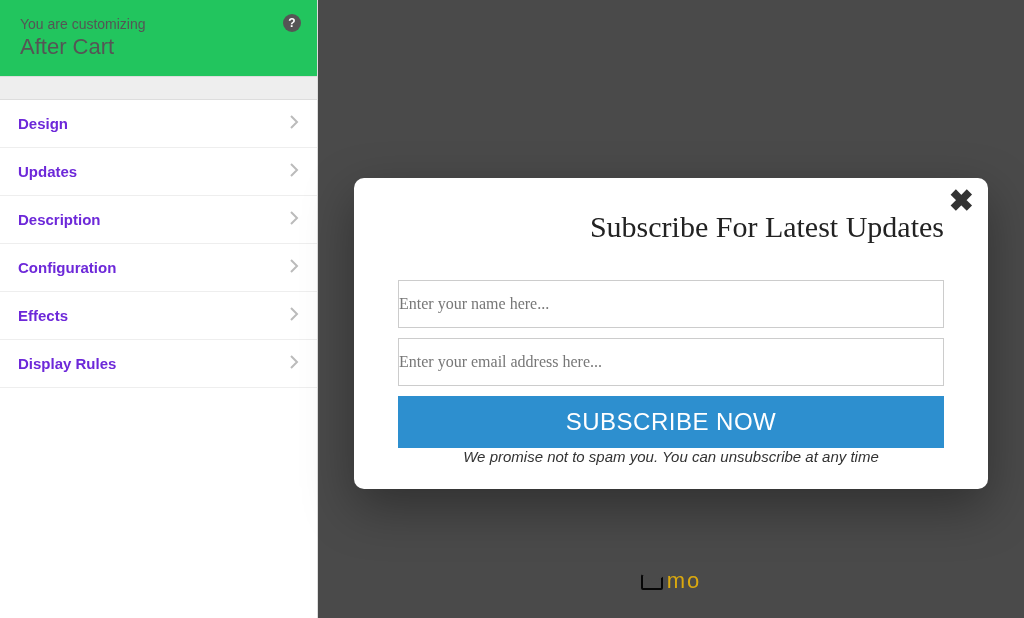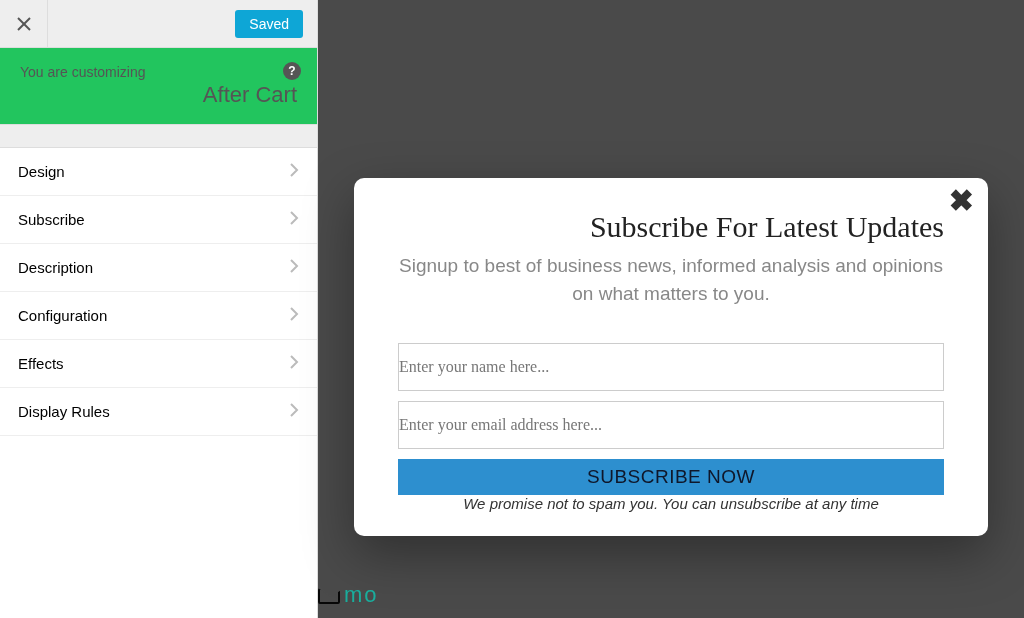--- a/index.html
+++ b/index.html
@@ -9,85 +9,74 @@
   
   .sidebar { width: 318px; height: 100%; background: #fff; display: flex; flex-direction: column; border-right: 1px solid #ddd; }
   .sidebar-top { height: 48px; background: #eee; display: flex; align-items: center; border-bottom: 1px solid #ddd; }
   .close-box { width: 48px; height: 48px; display: flex; align-items: center; justify-content: center; border-right: 1px solid #ddd; cursor: pointer; }
   .close-box svg { width: 14px; height: 14px; }
   .saved-wrap { flex: 1; display: flex; justify-content: flex-end; padding-right: 14px; }
   .saved-btn { background: #0ea6d6; color: #fff; border: none; border-radius: 3px; padding: 6px 14px; font-size: 14px; cursor: default; }
 
   .customizing { padding: 16px 20px; position: relative; background: #22c55e; }
   .customizing .line1 { font-size: 14px; color: #555; font-weight: 300; }
-  .customizing .line2 { font-size: 22px; color: #555; font-weight: 300; margin-top: 2px; text-align: right; }
+  .customizing .line2 { font-size: 22px; color: #555; font-weight: 300; margin-top: 2px; }
   .help-icon { position: absolute; right: 16px; top: 14px; width: 18px; height: 18px; border-radius: 50%; background: #555; color: #fff; font-size: 12px; font-weight: bold; display: flex; align-items: center; justify-content: center; cursor: pointer; }
 
   .section-gap { height: 24px; background: #eee; border-top: 1px solid #ddd; border-bottom: 1px solid #ddd; }
 
   .menu { list-style: none; }
   .menu li { border-bottom: 1px solid #eee; }
-  .menu a { display: flex; align-items: center; justify-content: space-between; padding: 14px 18px; text-decoration: none; color: #000000; font-size: 15px; font-weight: 400; cursor: pointer; gap: 28px; }
+  .menu a { display: flex; align-items: center; justify-content: space-between; padding: 14px 18px; text-decoration: none; color: #6d28d9; font-size: 15px; font-weight: 700; cursor: pointer; gap: 28px; }
   .chev { color: #bbb; }
   .chev svg { width: 10px; height: 16px; }
 
   
   .preview { flex: 1; position: relative; }
   .modal { position: absolute; left: 36px; right: 36px; top: 178px; background: #fff; border-radius: 10px; box-shadow: 0 18px 50px rgba(0,0,0,.35); padding: 32px 44px 24px; }
   .modal-close { position: absolute; top: 8px; right: 14px; font-size: 30px; color: #333; cursor: pointer; font-weight: bold; line-height: 1; }
   .modal h2 { text-align: right; font-family: "Brush Script MT", cursive; font-size: 30px; color: #222; font-weight: 500; }
   .modal .sub { text-align: center; color: #888; font-size: 19px; line-height: 1.45; font-weight: 300; margin-top: 8px; }
   .form { margin-top: 36px; }
   .form input[type=text] { width: 100%; height: 48px; border: 1px solid #ccc; text-align: left; font-size: 16px; color: #555; margin-bottom: 10px; font-family: Georgia, serif; }
   .form input::placeholder { color: #777; }
-  .subscribe-btn { width: 100%; height: 36px; background: #2d8fcf; color: #0f172a; border: none; font-size: 19px; letter-spacing: .5px; cursor: pointer; }
+  .subscribe-btn { width: 100%; height: 52px; background: #2d8fcf; color: #ffffff; border: none; font-size: 24px; letter-spacing: .5px; cursor: pointer; }
   .promise { text-align: center; font-style: italic; font-size: 15px; color: #333; }
 
-  .mo-logo { position: absolute; left: 0; right: 0; bottom: 10px; text-align: left; color: #14b8a6; font-size: 22px; letter-spacing: 2px; opacity: .9; }
+  .mo-logo { position: absolute; left: 0; right: 0; bottom: 24px; text-align: center; color: #eab308; font-size: 22px; letter-spacing: 2px; opacity: .9; }
   .mo-logo .env { display: inline-block; width: 22px; height: 16px; border: 2px solid #000; border-radius: 2px; position: relative; vertical-align: -2px; margin-right: 4px; }
   .mo-logo .env::after { content: ""; position: absolute; left: 0; right: 0; top: 0; height: 8px; border-left: 11px solid transparent; border-right: 11px solid transparent; border-top: 8px solid #000; opacity: .0; }
   .mo-logo .env .flap { position: absolute; left: -2px; right: -2px; top: -2px; height: 0; border-left: 13px solid transparent; border-right: 13px solid transparent; border-top: 9px solid #4a4a4a; }
 </style>
 </head>
 <body>
 
 <div class="sidebar">
 
-  <div class="sidebar-top">
-    <div class="close-box">
-      <svg viewBox="0 0 14 14">
-          <line x1="1" y1="1" x2="13" y2="13" stroke="#555" stroke-width="2"></line>
-          <line x1="13" y1="1" x2="1" y2="13" stroke="#555" stroke-width="2"></line>
-        </svg>
-    </div>
-    <div class="saved-wrap">
-      <button class="saved-btn">Saved</button>
-    </div>
-  </div>
 
   <div class="customizing">
     <div class="line1">You are customizing</div>
     <div class="line2">After Cart</div>
     <div class="help-icon">?</div>
   </div>
 
   <div class="section-gap"></div>
 
   <ul class="menu">
     <li>
         <a>
           <span>Design</span>
           <span class="chev"><svg viewBox="0 0 10 16">
               <polyline points="2,2 8,8 2,14" fill="none" stroke="#bbb" stroke-width="2"></polyline>
             </svg></span>
         </a>
       </li>
     <li>
         <a>
-          <span>Subscribe</span>
+          <span>Updates</span>
           <span class="chev"><svg viewBox="0 0 10 16">
               <polyline points="2,2 8,8 2,14" fill="none" stroke="#bbb" stroke-width="2"></polyline>
             </svg></span>
         </a>
       </li>
     <li>
         <a>
           <span>Description</span>
           <span class="chev"><svg viewBox="0 0 10 16">
               <polyline points="2,2 8,8 2,14" fill="none" stroke="#bbb" stroke-width="2"></polyline>
@@ -119,21 +108,20 @@
         </a>
       </li>
   </ul>
 </div>
 
 <div class="preview">
 
   <div class="modal">
     <div class="modal-close">✖</div>
     <h2>Subscribe For Latest Updates</h2>
-    <p class="sub">Signup to best of business news, informed analysis and opinions on what matters to you.</p>
 
     <div class="form">
       <input type="text" placeholder="Enter your name here..." style="">
       <input type="text" placeholder="Enter your email address here..." style="">
       <button class="subscribe-btn">SUBSCRIBE NOW</button>
     </div>
 
     <p class="promise">We promise not to spam you. You can unsubscribe at any time</p>
   </div>
 

